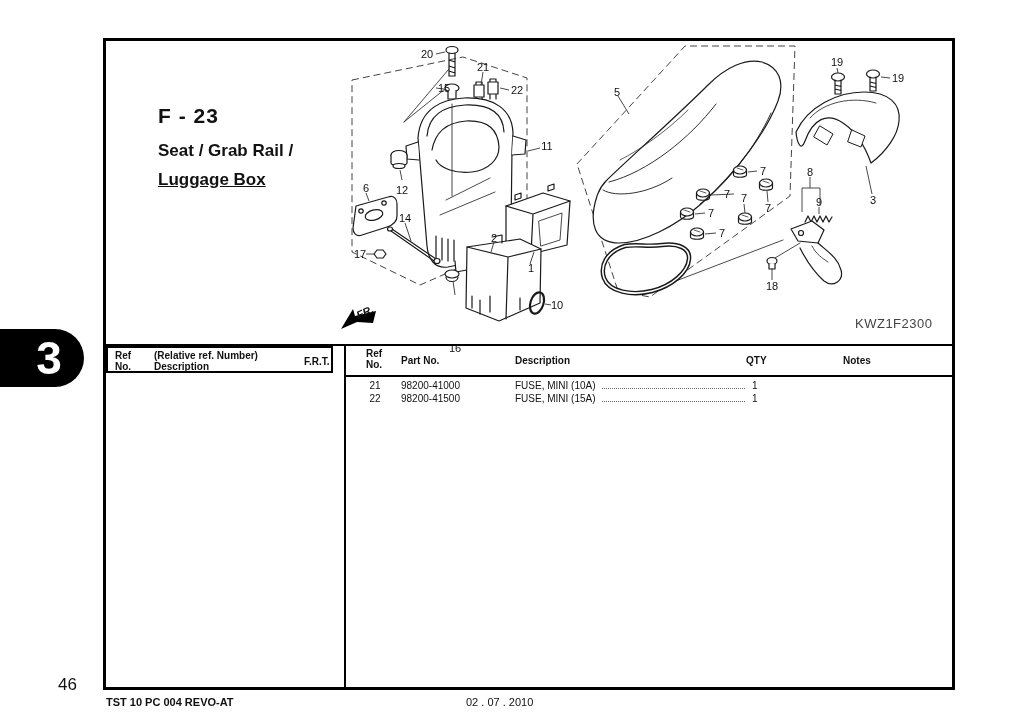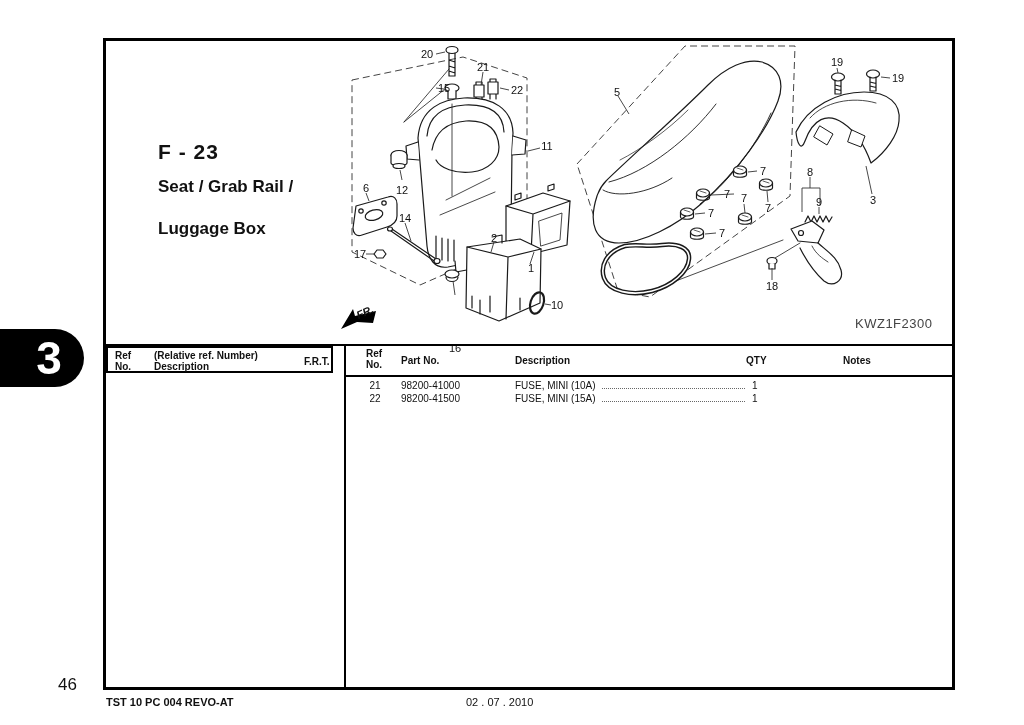--- a/index.html
+++ b/index.html
@@ -12,21 +12,21 @@
     position:absolute; left:103px; top:38px; width:852px; height:652px;
     border:3px solid #000; background:#fff;
   }
   .section-tab {
     position:absolute; left:0; top:329px; width:84px; height:58px;
     background:#000; border-radius:0 29px 29px 0;
     display:flex; align-items:center; justify-content:center;
     color:#fff; font-size:46px; font-weight:bold; padding-left:14px;
   }
   .title-block { position:absolute; left:158px; top:104px; }
-  .title-code { font-size:21px; font-weight:bold; letter-spacing:1px;margin-top:36px; }
+  .title-code { font-size:21px; font-weight:bold; letter-spacing:1px; }
   .title-line { font-size:17px; font-weight:bold; margin-top:6px; line-height:25px; }
 
   
   .diagram-svg { position:absolute; left:0; top:0; width:1024px; height:725px; }
   .plabel {
     position:absolute; transform:translate(-50%,-50%);
     font-size:11px; font-weight:500; color:#111; white-space:nowrap;
   }
   .fr-label {
     position:absolute; left:356px; top:306px; font-size:11px; font-weight:bold;
@@ -78,21 +78,21 @@
 
   <div class="frame"></div>
 
   <div class="section-tab">
     <span>3</span>
   </div>
 
   <div class="title-block">
     <div class="title-code">F - 23</div>
     <div class="title-line" style="margin-top:10px;">Seat / Grab Rail /</div>
-    <div class="title-line" style="margin-top:17px;">Luggage Box</div>
+    <div class="title-line" style="margin-top:4px;text-decoration:underline;">Luggage Box</div>
   </div>
 
   <svg class="diagram-svg" viewBox="0 0 1024 725">
     <g fill="none" stroke="#444" stroke-width="1" stroke-dasharray="7 4">
       <path d="M352,80 L463,57 L527,78 L527,238 L420,285 L352,252 Z"></path>
       <path d="M577,164 L685,46 L795,46 L790,196 L650,297 L618,291 Z"></path>
     </g>
 
     <g fill="#fff" stroke="#1a1a1a" stroke-width="1.2" stroke-linejoin="round" stroke-linecap="round">
 

